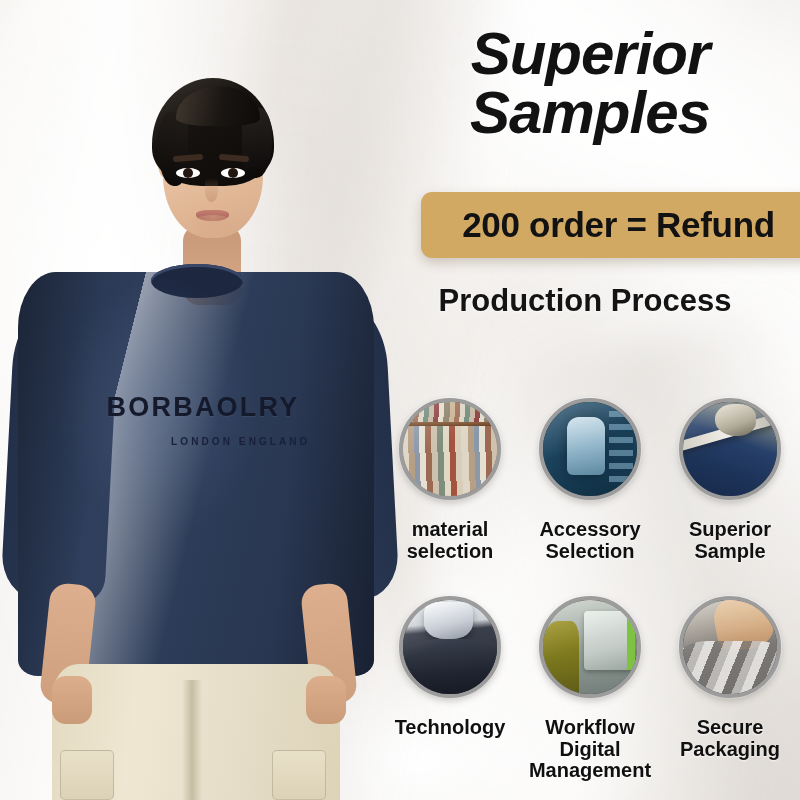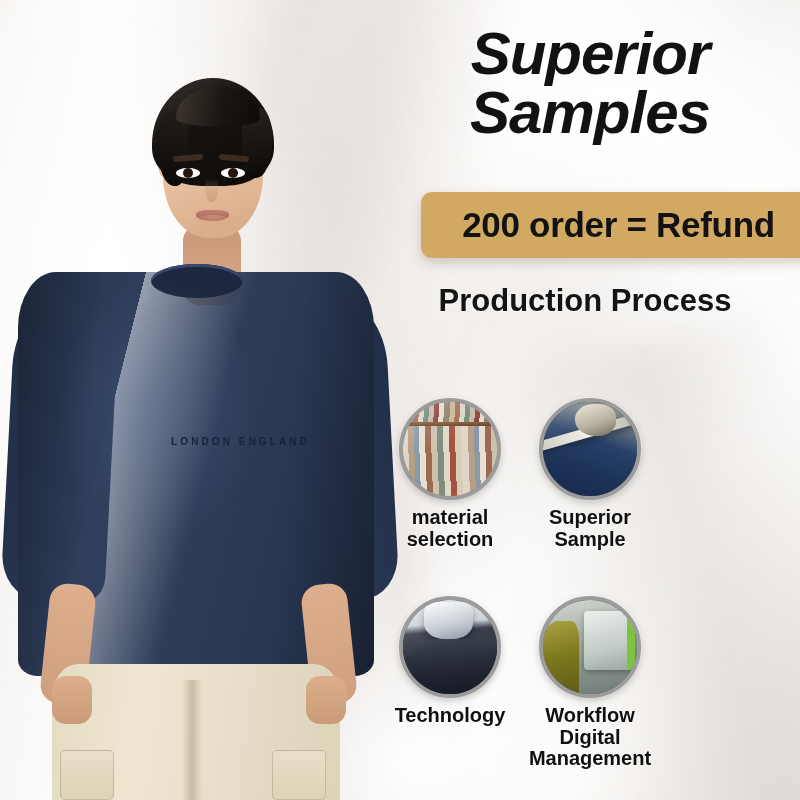--- a/index.html
+++ b/index.html
@@ -208,21 +208,21 @@
 
   .circ {
     width:102px; height:102px; border-radius:50%;
     border:4px solid #9c9c9c; overflow:hidden; position:relative;
     box-shadow:0 3px 7px rgba(90,85,80,.30), 0 0 0 1px rgba(255,255,255,.55);
     background:#444;
   }
   .circ .ph { position:absolute; inset:0; }
 
   .cap {
-    margin-top:7px; text-align:center; color:#101010;
+    margin-top:19px; text-align:center; color:#101010;
     font-weight:700; font-size:20px; line-height:1.08;
     text-shadow:0 1px 2px rgba(255,255,255,.75);
   }
   .cap span { display:block; }
 
   
   .ph-fabric {
     background:
       linear-gradient(180deg,#cfc4b6 0%,#bfae9a 18%,#8a5f3a 21%,#6e4527 25%,#cdbfae 26%,#b9a894 100%);
   }
@@ -356,20 +356,21 @@
       </div>
     <div class="m-nose"></div>
     <div class="m-mouth"></div>
     <div class="m-chin"></div>
 
     <div class="m-sleeve l"></div>
     <div class="m-sleeve r"></div>
     <div class="m-shirt"></div>
     <div class="m-shirt-shade"></div>
 
+    <div class="m-logo">BORBAOLRY</div>
     <div class="m-sub">LONDON ENGLAND</div>
 
     <div class="m-arm l"></div>
     <div class="m-arm r"></div>
     <div class="m-pants"></div>
     <div class="m-hand l"></div>
     <div class="m-hand r"></div>
     <div class="m-pocket l"></div>
     <div class="m-pocket r"></div>
   </div>
@@ -395,20 +396,30 @@
         <div class="circ" style="border-color: rgb(156, 156, 156);">
           <div class="ph ph-fabric"></div>
             <div class="gloss"></div>
         </div>
         <div class="cap">
           <span>material</span>
           <span>selection</span>
         </div>
       </div>
 
+      <div class="cell">
+        <div class="circ" style="border-color: rgb(156, 156, 156);">
+          <div class="ph ph-accessory"></div>
+            <div class="gloss"></div>
+        </div>
+        <div class="cap">
+          <span>Accessory</span>
+          <span>Selection</span>
+        </div>
+      </div>
 
       <div class="cell">
         <div class="circ" style="border-color: rgb(156, 156, 156);">
           <div class="ph ph-pattern"></div>
             <div class="gloss"></div>
         </div>
         <div class="cap">
           <span>Superior</span>
           <span>Sample</span>
         </div>
@@ -433,17 +444,27 @@
           <div class="ph ph-digital"></div>
             <div class="gloss"></div>
         </div>
         <div class="cap">
           <span>Workflow</span>
           <span>Digital</span>
           <span>Management</span>
         </div>
       </div>
 
+      <div class="cell">
+        <div class="circ" style="border-color: rgb(156, 156, 156);">
+          <div class="ph ph-package"></div>
+            <div class="gloss"></div>
+        </div>
+        <div class="cap">
+          <span>Secure</span>
+          <span>Packaging</span>
+        </div>
+      </div>
 
     </div>
 
   </div>
 </div>
 
 </body></html>

